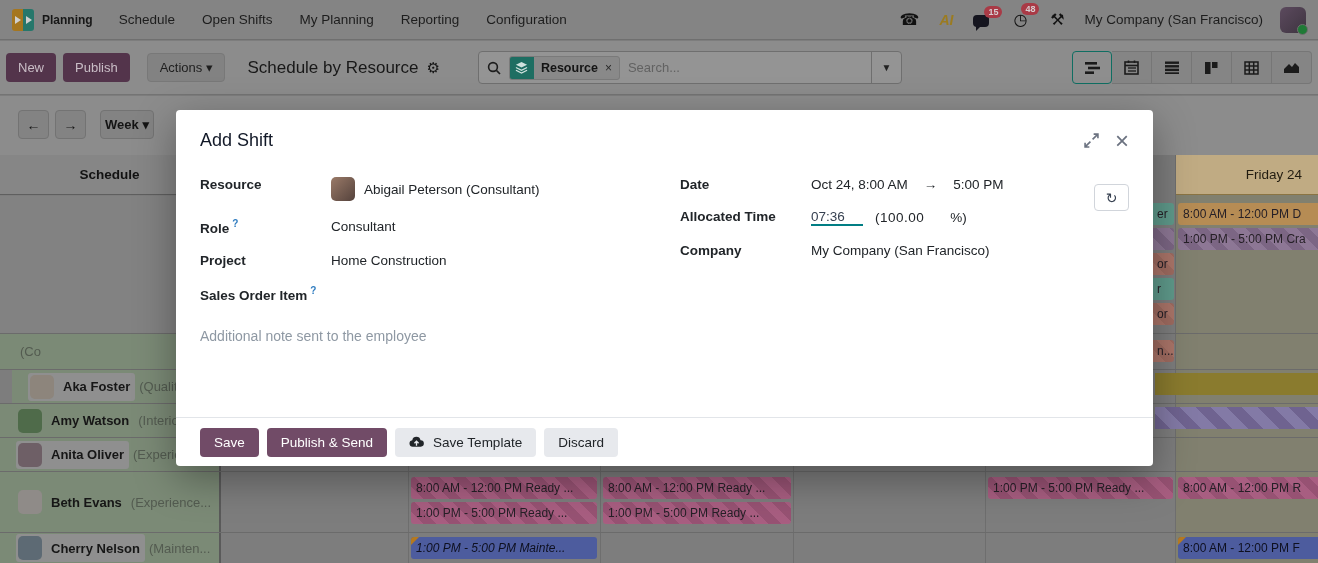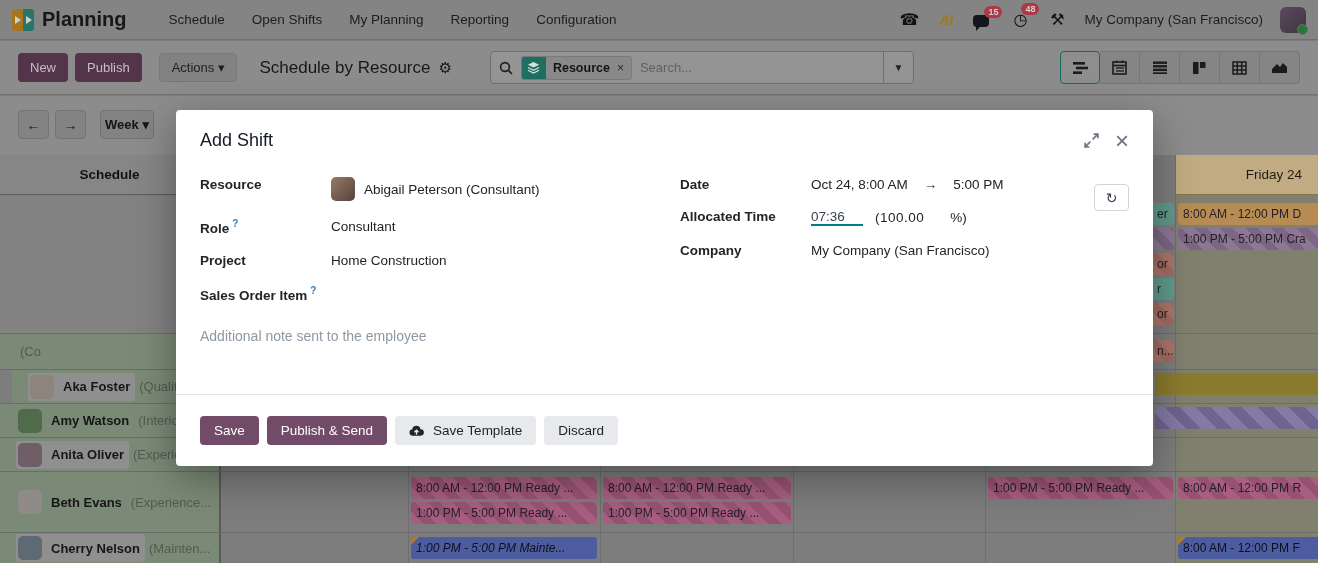--- a/index.html
+++ b/index.html
@@ -10,36 +10,36 @@
   .bg { position:absolute; inset:0; }
 
   
   .navbar { position:absolute; left:0; top:0; width:1318px; height:40px;
     background:#848484; border-bottom:1px solid #6f6f6f;
     display:flex; align-items:center; padding:0 12px; color:#1d1d1d; }
   .logo { display:flex; width:22px; height:22px; margin-right:8px; border-radius:3px; overflow:hidden; }
   .logo .l { width:11px; background:#a5761f; display:flex; align-items:center; justify-content:center; }
   .logo .r { width:11px; background:#26776b; display:flex; align-items:center; justify-content:center; }
   .logo .tri { width:0; height:0; border-top:4px solid transparent; border-bottom:4px solid transparent; border-left:6px solid #cfcfcf; }
-  .app-name { font-size:20px; font-weight:700; margin-right:42px; color:#171717; }
+  .app-name { font-size:12px; font-weight:700; margin-right:26px; color:#171717; }
   .nav-menu { display:flex; gap:27px; font-size:13.5px; }
   .nav-menu span { cursor:pointer; }
   .nav-right { margin-left:auto; display:flex; align-items:center; gap:17px; font-size:13.5px; }
   .nav-ico { position:relative; font-size:16px; color:#111; width:20px; text-align:center; }
   .ai-ico { font-weight:700; font-style:italic; color:#9b7b20; font-size:14px; }
   .badge { position:absolute; top:-7px; left:11px; background:#a93a46; color:#d8cdd0;
     font-size:9px; font-weight:700; border-radius:8px; padding:1px 4px; line-height:10px; }
   .bubble { width:16px; height:12px; background:#15151f; border-radius:4px; position:relative; margin-top:2px;}
   .bubble:after { content:""; position:absolute; left:3px; bottom:-4px; border:4px solid transparent; border-top-color:#15151f; border-left-color:#15151f; }
   .user-avatar { width:26px; height:26px; border-radius:6px; background:linear-gradient(135deg,#5c4a5e,#3e3440); position:relative; }
   .user-avatar:after { content:""; position:absolute; right:-2px; bottom:-2px; width:9px; height:9px; border-radius:50%; background:#1f7a36; border:1px solid #6f6f6f; }
 
   
   .toolbar { position:absolute; left:0; top:41px; width:1318px; height:54px; background:#8c8c8c;
-    border-bottom:1px solid #747474; display:flex; align-items:center; padding:0 18px; }
+    border-bottom:1px solid #747474; display:flex; align-items:center; padding:0 6px; }
   .btn-primary-dim { background:#53344b; color:#c9bdc6; border:none; border-radius:4px;
     font-size:13px; padding:7px 12px; margin-right:7px; font-weight:500; }
   .btn-light-dim { background:#828282; color:#1e1e1e; border:1px solid #787878; border-radius:4px;
     font-size:13px; padding:6px 12px; margin:0 10px 0 10px; }
   .cp-title { font-size:17px; color:#181818; font-weight:500; margin-left:12px; display:flex; align-items:center; gap:8px;}
   .gear { font-size:15px; color:#161616; }
   .searchbar { margin-left:38px; width:424px; height:33px; background:#949494; border:1px solid #6f6f6f;
     border-radius:4px; display:flex; align-items:center; padding:0 8px; position:relative; }
   .facet { display:flex; align-items:center; background:#898989; border:1px solid #7a7a7a; border-radius:3px; margin:0 8px; height:24px; overflow:hidden;}
   .facet-ico { width:24px; height:24px; background:#1e6e62; display:flex; align-items:center; justify-content:center; }
@@ -110,21 +110,21 @@
   .help-sup { color:#2f7cc0; font-size:10px; vertical-align:super; margin-left:3px; }
   .mini-avatar { width:24px; height:24px; border-radius:5px; background:linear-gradient(135deg,#9a7a68,#54423c); margin-right:9px; }
   .date-arrow { margin:0 16px; color:#212529; }
   .refresh-btn { position:absolute; right:24px; top:74px; width:35px; height:27px; border:1px solid #d1d5db;
     border-radius:4px; background:#fff; color:#374151; font-size:14px; display:flex; align-items:center; justify-content:center; }
   .alloc-input { width:52px; border:none; border-bottom:2px solid #017e84; font-size:13.5px; color:#374151;
     font-family:"Liberation Sans",sans-serif; outline:none; background:transparent; }
   .pct { margin-left:12px; letter-spacing:0.5px; }
   .pct-close { margin-left:26px; }
   .note-ph { padding:26px 24px 0 24px; font-size:14px; color:#8e98a3; }
-  .modal-footer { position:absolute; left:0; bottom:0; width:100%; height:72px; border-top:1px solid #e2e5e9;
+  .modal-footer { position:absolute; left:0; bottom:0; width:100%; height:49px; border-top:1px solid #e2e5e9;
     display:flex; align-items:center; padding:0 24px; gap:8px; }
   .btn { border-radius:4px; font-size:13.5px; padding:7px 14px; border:none; cursor:pointer;
     font-family:"Liberation Sans",sans-serif; display:flex; align-items:center; gap:7px; }
   .btn.primary { background:#714B67; color:#fff; }
   .btn.secondary { background:#e7e9ed; color:#212529;gap:9px; }
 </style>
 </head>
 <body>
 
 <div class="bg">

